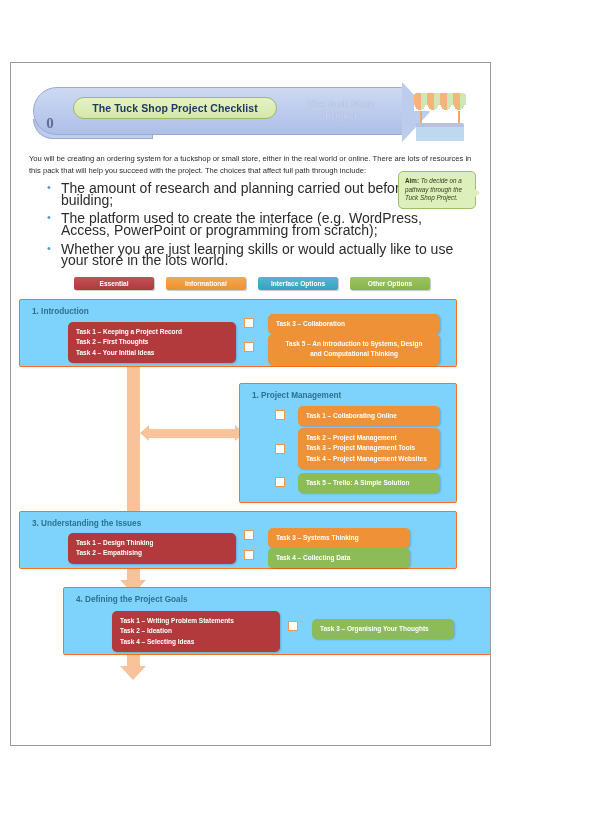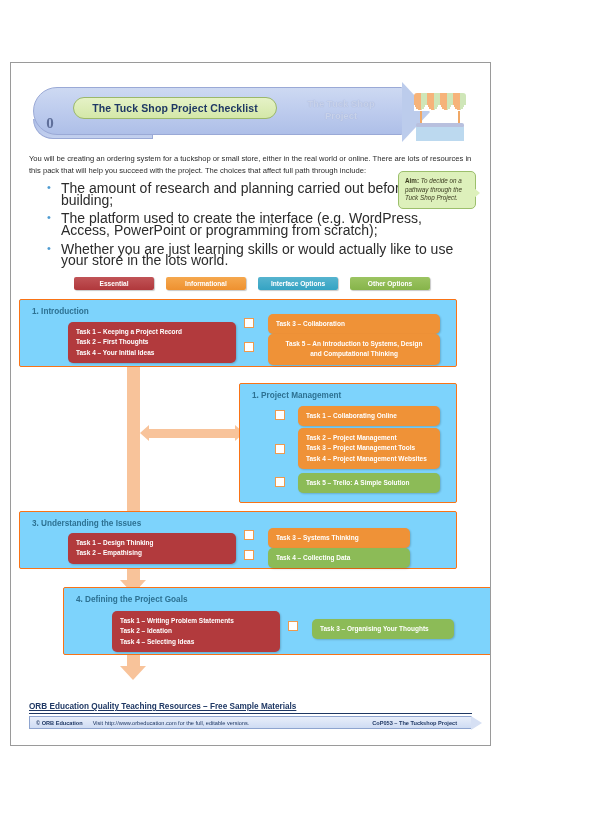--- a/index.html
+++ b/index.html
@@ -299,22 +299,14 @@
       <div class="taskbox red" style="left:48px; top:23px; width:168px;">
         <div>Task 1 – Writing Problem Statements</div>
         <div>Task 2 – Ideation</div>
         <div>Task 4 – Selecting Ideas</div>
       </div>
       <div class="checkbox" style="left:224px; top:33px;"></div>
       <div class="taskbox green" style="left:248px; top:31px; width:142px;">Task 3 – Organising Your Thoughts</div>
     </div>
   </div>
 
-  <div class="footer">
-    <div class="footer-title">ORB Education Quality Teaching Resources – Free Sample Materials</div>
-    <div class="footer-bar">
-      <span class="fb-left">© ORB Education</span>
-      <span class="fb-mid">Visit http://www.orbeducation.com for the full, editable versions.</span>
-      <span class="fb-right">CoP053 – The Tuckshop Project</span>
-    </div>
-  </div>
 
 </div>
 
 </body></html>

